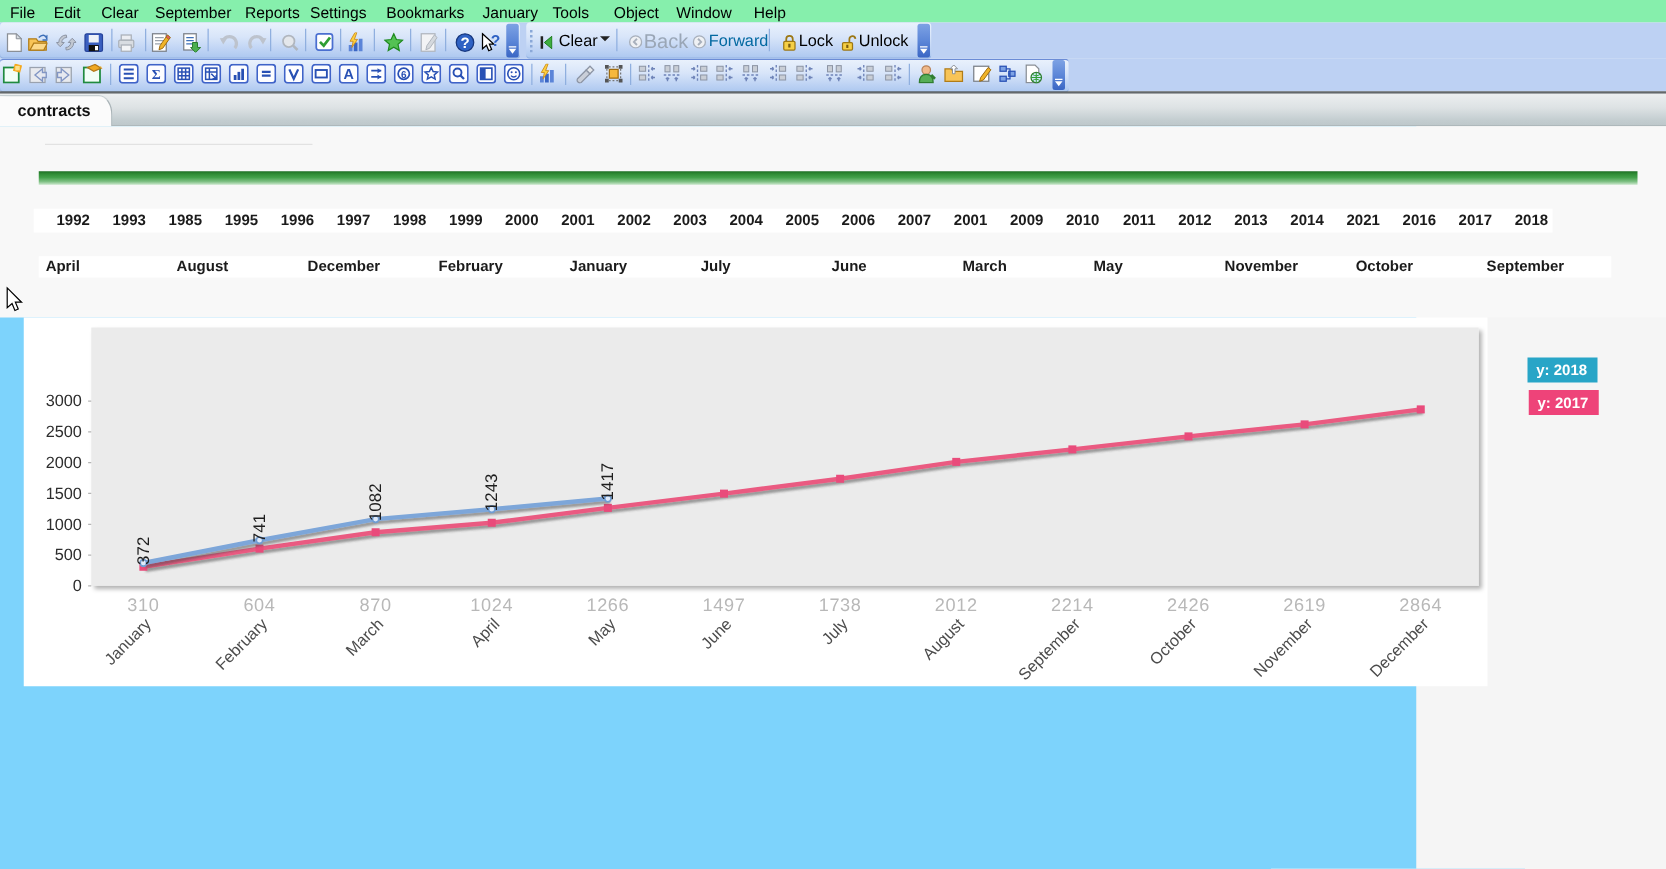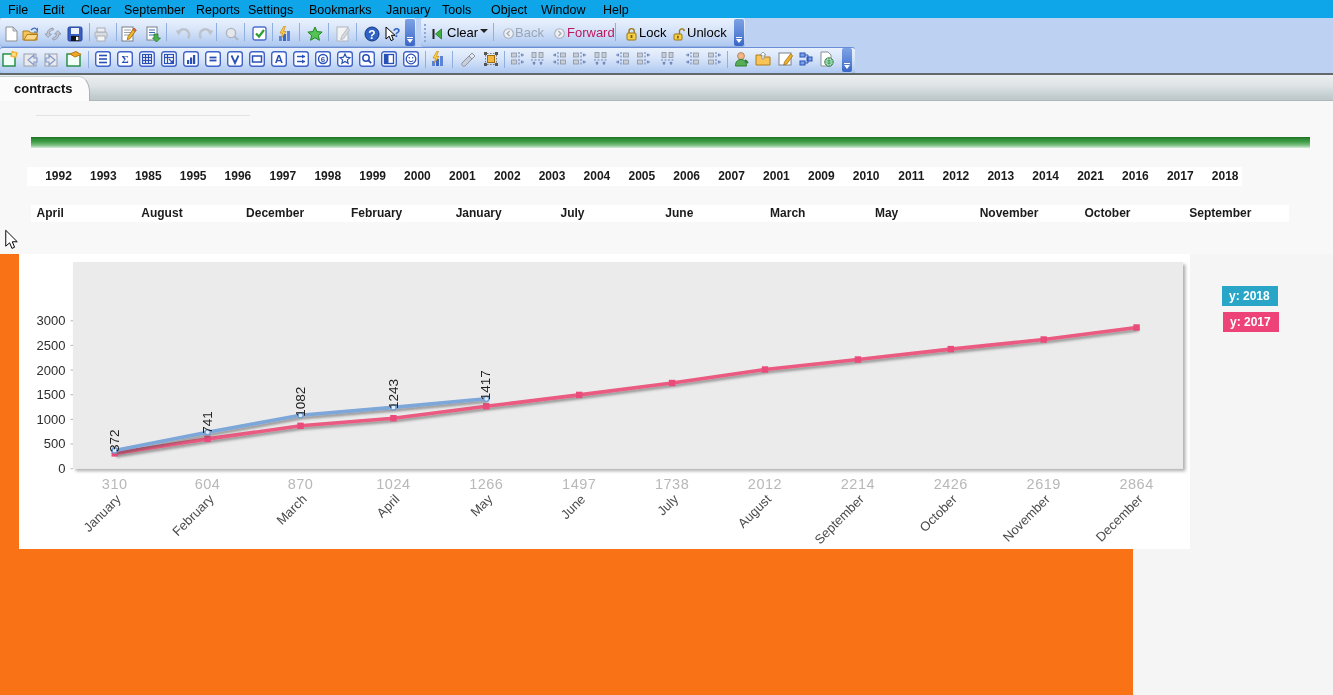--- a/index.html
+++ b/index.html
@@ -1,38 +1,38 @@
 <!DOCTYPE html>
 <html><head><meta charset="utf-8"><style>
 html,body{margin:0;padding:0;}
 body{width:1333px;height:695px;position:relative;overflow:hidden;
  font-family:"Liberation Sans",sans-serif;background:#f5f5f5;}
 .abs{position:absolute;}
-#menubar{left:0;top:0;width:1333px;height:18px;background:#0ea5e9;}
+#menubar{left:0;top:0;width:1333px;height:18px;background:#86efac;}
 #menubar span{position:absolute;top:2.5px;font-size:12.5px;color:#000;}
 #row1{left:0;top:18px;width:1333px;height:29px;background:#bdd1f3;}
 #row2{left:0;top:47px;width:1333px;height:26px;background:#bdd1f3;}
 .chunk{position:absolute;top:0;height:100%;
  background:linear-gradient(180deg,#e9f1fc 0%,#d8e5f9 40%,#bed3f4 75%,#abc7ef 100%);
  border-radius:3px;box-shadow:inset 0 -1px 0 #93b2e2;}
 .chev{position:absolute;top:1px;bottom:1px;width:10px;border-radius:2px;
  background:linear-gradient(180deg,#7da2e4 0%,#5d87d8 50%,#3a66c4 100%);}
 .chev:after{content:"";position:absolute;left:2px;bottom:3px;width:0;height:0;
  border-left:3px solid transparent;border-right:3px solid transparent;border-top:4px solid #fff;}
 .chev:before{content:"";position:absolute;left:2px;bottom:8px;width:6px;height:1px;background:#fff;}
 .sep1{position:absolute;top:5px;width:1px;height:18px;background:#8fafdf;}
 .sep2{position:absolute;top:4px;width:1px;height:17px;background:#8fafdf;}
 #darkline{left:0;top:73px;width:1333px;height:2px;background:#63686b;}
 #tabbar{left:0;top:75px;width:1333px;height:25px;
  background:linear-gradient(180deg,#eceff0 0%,#dde2e4 45%,#c3cdd0 85%,#bec8cb 100%);
  border-bottom:1px solid #aeb8bb;}
 #tab{position:absolute;left:0;top:1px;width:89px;height:25px;background:#fbfbfb;
  border-top-right-radius:11px 16px;border-right:1px solid #a9b3b7;border-top:1px solid #c8d0d3;}
 #tab span{position:absolute;left:14px;top:4px;font-size:13px;font-weight:bold;color:#111;}
-#content{left:0;top:101px;width:1133px;height:594px;background:#f97316;text-decoration:underline;}
+#content{left:0;top:101px;width:1133px;height:594px;background:#7dd3fc;text-decoration:underline;}
 #band{left:0;top:0;width:1333px;height:153px;background:#f8f8f8;}
 #thinline{left:36px;top:14px;width:214px;height:1px;background:#e2e2e2;}
 #greenbar{left:31px;top:36px;width:1279px;height:11px;
  background:linear-gradient(180deg,#1d6e23 0%,#2e8a34 18%,#42A049 45%,#7fc084 75%,#c2e2c4 95%,#eef7ee 100%);}
 #years{left:27px;top:66px;width:1215px;height:19px;background:#fff;}
 #years div{position:absolute;top:0;height:19px;line-height:19px;text-align:right;
  font-size:12px;font-weight:bold;color:#1b1b1b;}
 #months{left:31px;top:104px;width:1258px;height:17px;background:#fff;}
 #months div{position:absolute;top:0;height:17px;line-height:17px;text-align:left;
  font-size:12px;font-weight:bold;color:#1b1b1b;}
@@ -168,22 +168,22 @@
       <path d="M3 6 v-1.8 a2.6 2.6 0 0 1 5.2 0 V6" fill="none" stroke="#9c7714" stroke-width="1.4"></path>
       <rect x="4.6" y="8" width="1.8" height="3" fill="#7a5c0e"></rect>
     </svg>
     <svg class="abs" style="left:673px;top:9px" width="13" height="14" viewBox="0 0 13 14">
       <rect x="1" y="7" width="8" height="6" rx="1" fill="#f6cf45" stroke="#9c7714"></rect>
       <path d="M6.5 7 v-2.6 a2.4 2.4 0 0 1 4.8 -0.3" fill="none" stroke="#9c7714" stroke-width="1.4"></path>
       <rect x="4" y="8.8" width="1.7" height="2.6" fill="#7a5c0e"></rect>
     </svg>
 <span class="abs" style="left:447px;top:7px;font-size:13px;color:#000">Clear</span>
 <span class="abs" style="left:480px;top:11px;width:0;height:0;border-left:4px solid transparent;border-right:4px solid transparent;border-top:4px solid #222"></span>
-<span class="abs" style="left:515px;top:7px;font-size:13px;color:#9aa6b6">Back</span>
-<span class="abs" style="left:567px;top:7px;font-size:13px;color:#be185d">Forward</span>
+<span class="abs" style="left:515px;top:7px;font-size:16px;color:#9aa6b6">Back</span>
+<span class="abs" style="left:567px;top:7px;font-size:13px;color:#0369a1">Forward</span>
 <span class="abs" style="left:639px;top:7px;font-size:13px;color:#000">Lock</span>
 <span class="abs" style="left:687px;top:7px;font-size:13px;color:#000">Unlock</span>
 <svg class="abs" style="left:423px;top:6px" width="4" height="18">
       <g fill="#8aa8d8">
         <rect x="1" y="0" width="2" height="2"></rect>
         <rect x="1" y="4" width="2" height="2"></rect>
         <rect x="1" y="8" width="2" height="2"></rect>
         <rect x="1" y="12" width="2" height="2"></rect>
         <rect x="1" y="16" width="2" height="2"></rect>
       </g>

